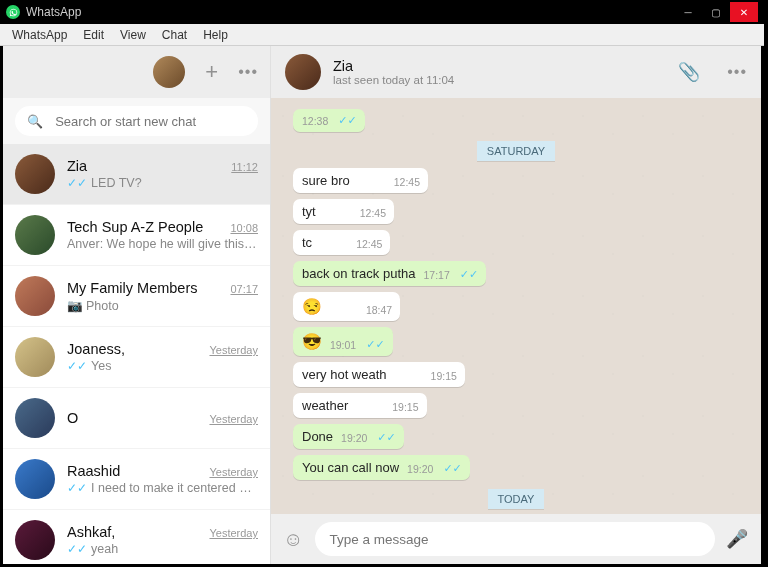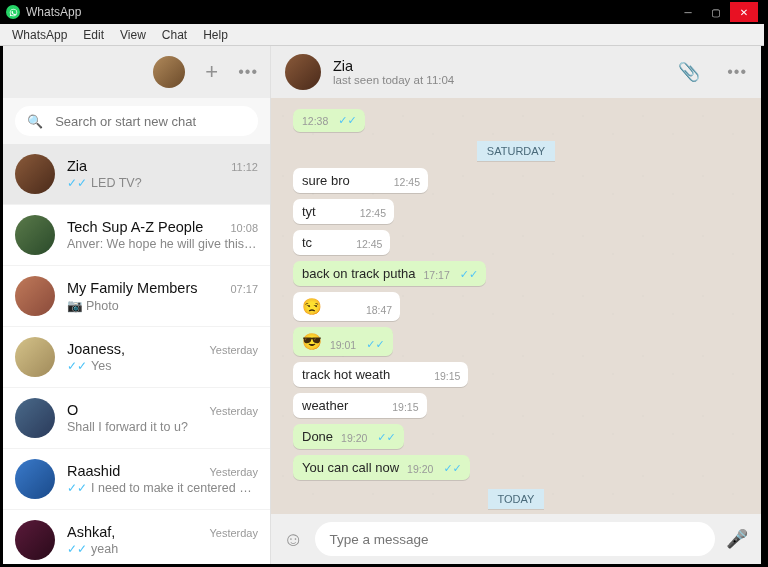--- a/index.html
+++ b/index.html
@@ -21,21 +21,21 @@
 .icon { color: #919191; cursor: pointer; }
 .search { padding: 8px 12px; background: #f7f7f7; }
 .search-box { background: #fff; border-radius: 16px; height: 30px; display: flex; align-items: center; padding: 0 12px; gap: 12px; }
 .search-box input { border: none; outline: none; font-size: 13px; flex: 1; color: #6d28d9; background: transparent; }
 .chatlist { flex: 1; overflow-y: auto; }
 .chat-item { display: flex; align-items: center; padding: 10px 12px; border-bottom: 1px solid #f2f2f2; gap: 12px; cursor: pointer; }
 .chat-item.active { background: #e9e9e9; }
 .chat-item .body { flex: 1; min-width: 0; }
 .chat-item .row1 { display: flex; justify-content: space-between; align-items: baseline; }
 .chat-item .name { font-size: 14.5px; color: #111; font-weight: 500; }
-.chat-item .time { font-size: 11px; color: #999; }
+.chat-item .time { font-size: 11px; color: #999; text-decoration: underline; }
 .chat-item .row2 { display: flex; align-items: center; gap: 4px; margin-top: 2px; }
 .chat-item .preview { font-size: 12.5px; color: #888; white-space: nowrap; overflow: hidden; text-overflow: ellipsis; }
 .ticks { color: #4fc3f7; font-size: 12px; flex-shrink: 0; }
 .right { flex: 1; display: flex; flex-direction: column; background: #e5ddd5; }
 .right-head { height: 52px; background: #ededed; display: flex; align-items: center; padding: 0 14px; gap: 12px; }
 .right-head .info { flex: 1; }
 .right-head .title { font-size: 14.5px; color: #111; font-weight: 500; }
 .right-head .sub { font-size: 11.5px; color: #888; }
 .messages { flex: 1; overflow-y: auto; padding: 8px 22px; background: #e5ddd5; position: relative; background-image: radial-gradient(circle at 20% 30%, rgba(0,0,0,0.015) 1px, transparent 1px), radial-gradient(circle at 70% 60%, rgba(0,0,0,0.015) 1px, transparent 1px); background-size: 60px 60px; }
 .date-badge { text-align: center; margin: 6px 0; }
@@ -148,23 +148,20 @@
               </div>
             </div>
           </div>
           <div class="chat-item">
             <div class="avatar sm av5"></div>
             <div class="body">
               <div class="row1">
                 <span class="name">O</span>
                 <span class="time">Yesterday</span>
               </div>
-              <div class="row2">
-                <span class="preview">Shall I forward it to u?</span>
-              </div>
             </div>
           </div>
           <div class="chat-item">
             <div class="avatar sm av6"></div>
             <div class="body">
               <div class="row1">
                 <span class="name">Raashid</span>
                 <span class="time">Yesterday</span>
               </div>
               <div class="row2">
@@ -241,21 +238,21 @@
           </div>
         <div class="row-out">
             <div class="msg out">
               <span class="emoji-face">😎</span>
               <span class="t">19:01</span>
               <span class="tk">✓✓</span>
             </div>
           </div>
         <div class="row-in">
             <div class="msg in">
-              <span>track hot weath</span>
+              <span>very hot weath</span>
               <span class="t">19:15</span>
             </div>
           </div>
         <div class="row-in">
             <div class="msg in">
               <span>weather</span>
               <span class="t">19:15</span>
             </div>
           </div>
         <div class="row-out">

